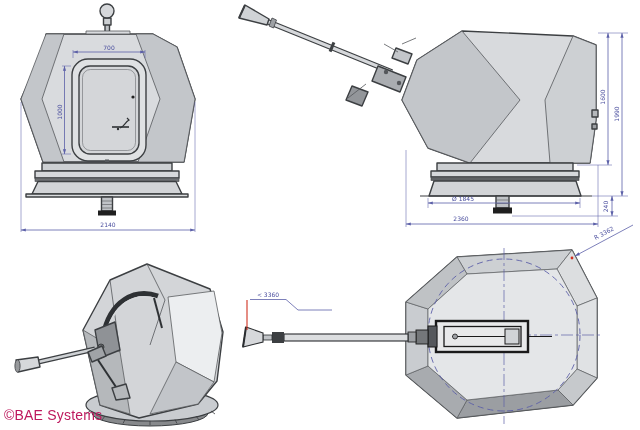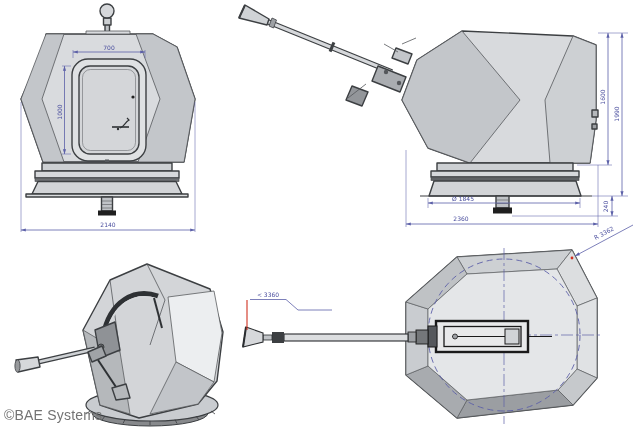--- a/index.html
+++ b/index.html
@@ -7,21 +7,21 @@
     position:relative;width:640px;height:430px;background:#ffffff;overflow:hidden;
     font-family:"Liberation Sans", sans-serif;
   }
   .canvas svg{position:absolute;left:0;top:0;}
   .dim-text{
     font-family:"DejaVu Sans", sans-serif;
     font-size:6px;fill:#4a4e9e;
   }
   .copyright{
     position:absolute;left:4px;top:407px;
-    font-size:14px;color:#737373;letter-spacing:.2px;
+    font-size:14px;color:#be185d;letter-spacing:.2px;
   }
   .outline{stroke:#3c3f42;stroke-width:1.4;stroke-linejoin:round;}
   .thin{stroke:#55585c;stroke-width:.8;stroke-linejoin:round;fill:none;}
   .dim{stroke:#5c60a8;stroke-width:.8;fill:none;}
   .ext{stroke:#5c60a8;stroke-width:.55;fill:none;}
 </style>
 </head>
 <body>
 
 <div class="canvas">

